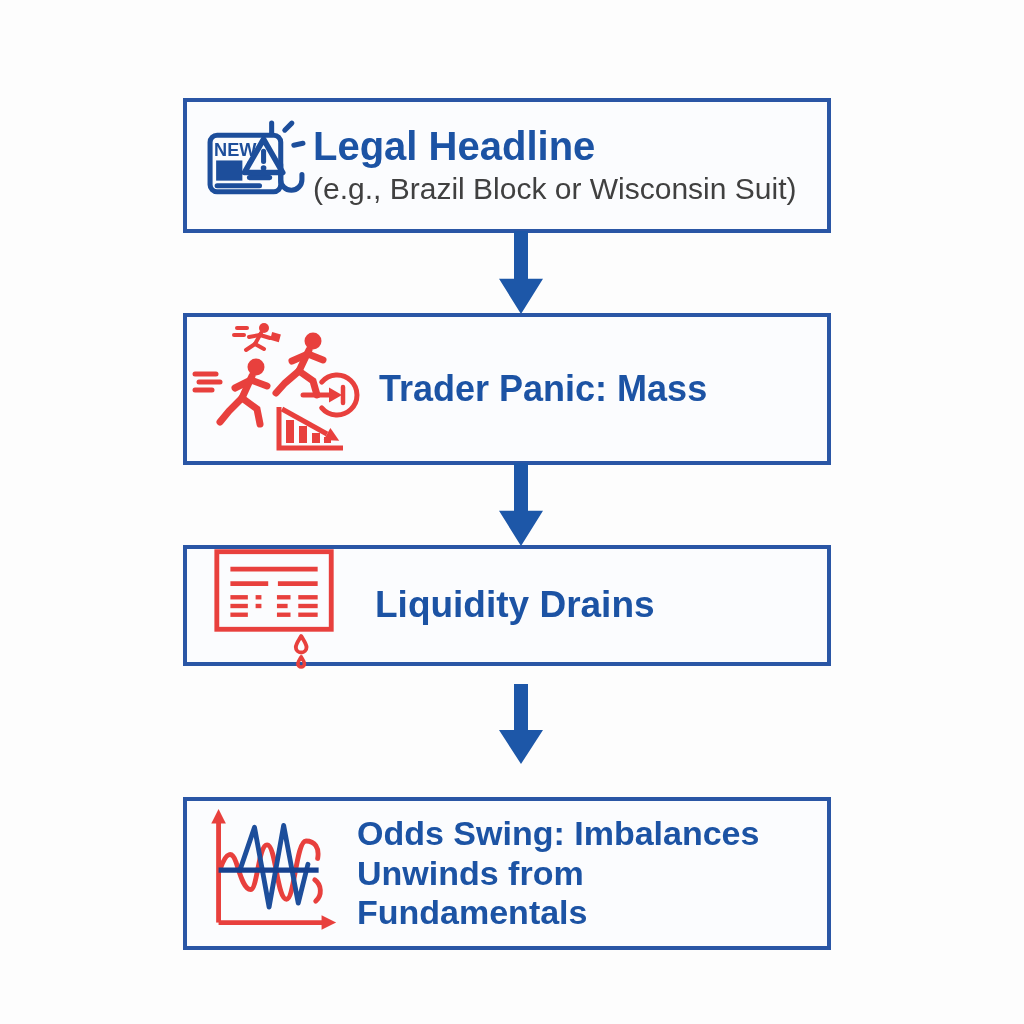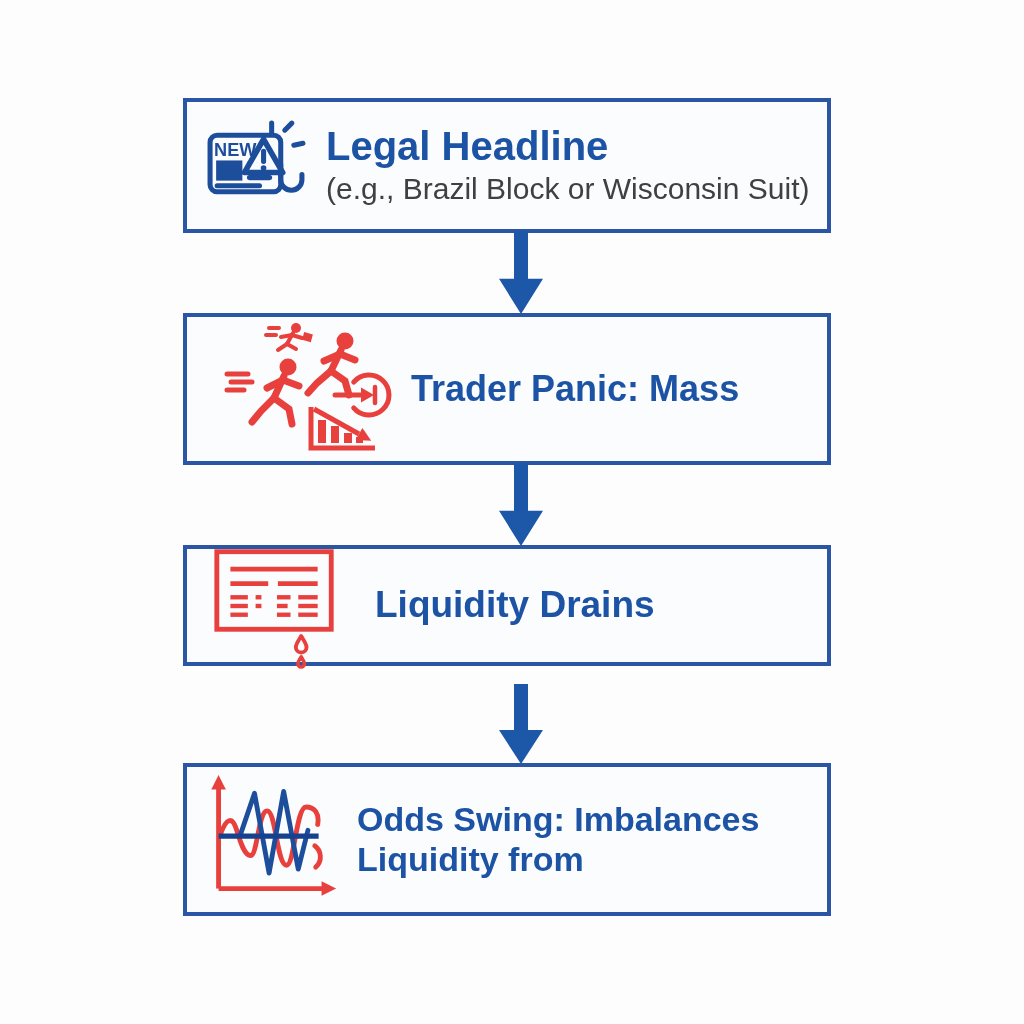--- a/index.html
+++ b/index.html
@@ -17,32 +17,32 @@
     position:absolute;
     left:183px;
     width:648px;
     box-sizing:border-box;
     border:4px solid #2a56a5;
     background:#fbfcfe;
     display:flex;
     align-items:center;
   }
   .box-1{top:98px;height:135px;}
-  .box-2{top:313px;height:152px;padding-left:32px;}
+  .box-2{top:313px;height:152px;}
   .box-3{top:545px;height:121px;}
-  .box-4{top:763px;height:153px;}
+  .box-4{top:797px;height:153px;}
 
   .icon-wrap{flex:0 0 auto;display:flex;align-items:center;justify-content:center;}
   .box-1 .icon-wrap{width:106px;margin-left:16px;}
   .box-2 .icon-wrap{width:172px;margin-left:4px;}
   .box-3 .icon-wrap{width:136px;margin-left:20px;}
   .box-4 .icon-wrap{width:146px;margin-left:12px;}
 
   .text-block{flex:1 1 auto;}
-  .box-1 .text-block{margin-left:17px;}
+  .box-1 .text-block{margin-left:4px;}
   .box-2 .text-block{margin-left:16px;}
   .box-3 .text-block{margin-left:32px;}
   .box-4 .text-block{margin-left:12px;}
 
   .box-title{
     color:#1c53a4;
     font-weight:bold;
     letter-spacing:0;
   }
   .box-1 .box-title{font-size:40px;line-height:1.12;}
@@ -210,17 +210,18 @@
         <path d="M22,64 C28,47 34,46 38,58 C42,70 46,86 53,86 C60,86 61,40 70,40 C79,40 80,96 90,96 C98,96 100,36 110,36 C119,36 124,43 122,54" stroke="#e8403d" stroke-width="5" fill="none" stroke-linecap="round"></path>
         <path d="M119,76 C126,81 127,92 120,98" stroke="#e8403d" stroke-width="5" fill="none" stroke-linecap="round"></path>
 
         <path d="M42,66 L57,22 L72,104 L87,20 L102,100 L112,60" stroke="#1d4e9b" stroke-width="5" fill="none" stroke-linejoin="round" stroke-linecap="round"></path>
 
         <line x1="20" y1="66" x2="123" y2="66" stroke="#16418f" stroke-width="5.5"></line>
       </svg>
     </div>
     <div class="text-block">
       <div class="box-title">Odds Swing: Imbalances</div>
-      <div class="box-title">Liquidity from</div>
+      <div class="box-title">Unwinds from</div>
+      <div class="box-title">Fundamentals</div>
     </div>
   </div>
 
 </div>
 
 </body></html>

